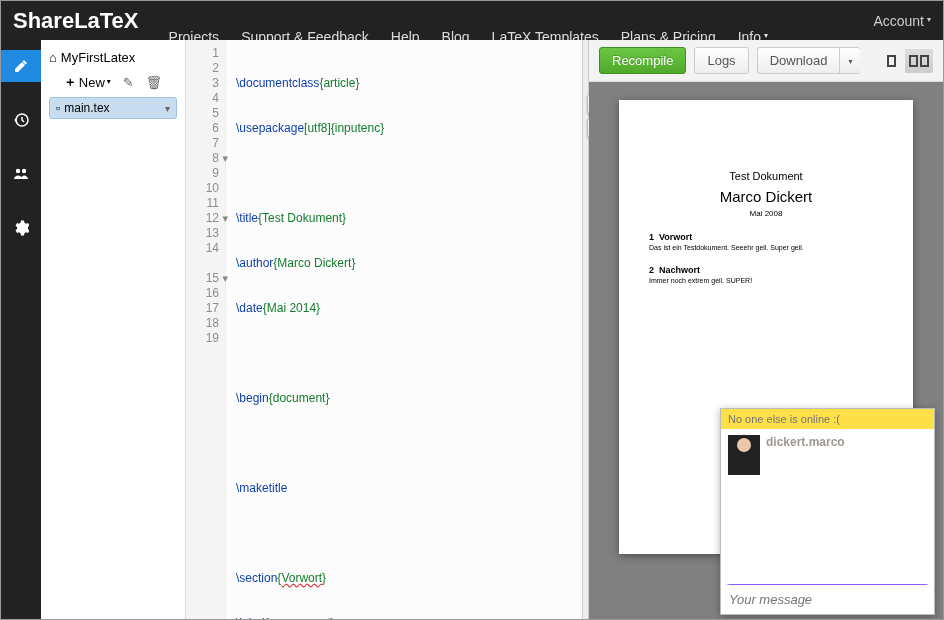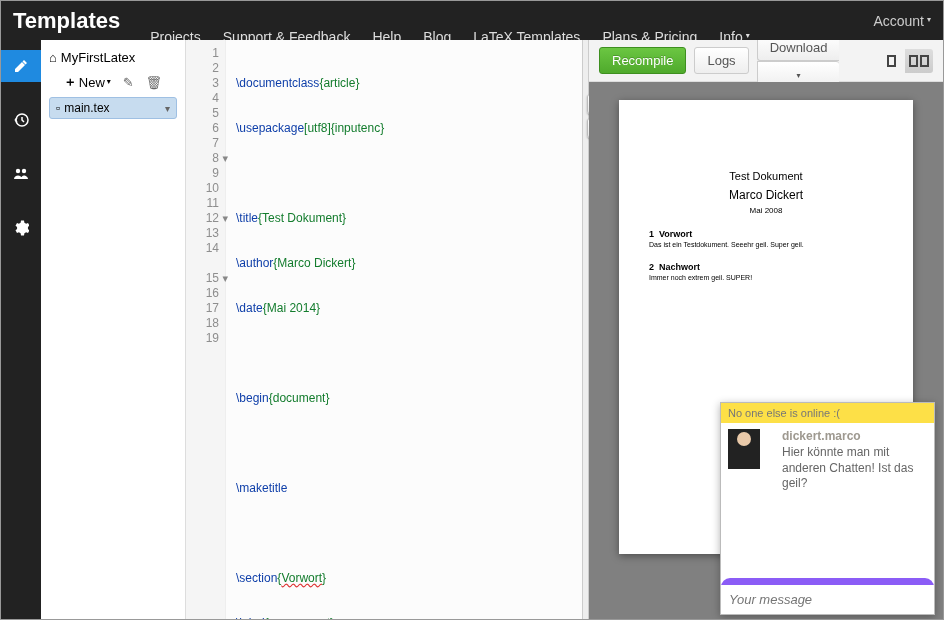--- a/index.html
+++ b/index.html
@@ -42,64 +42,64 @@
     .opt { color: #137c2d; }    
     .squig { text-decoration-line: underline; text-decoration-style: wavy; text-decoration-color: #d33; }
 
     .split-v { width: 7px; background: #eee; border-left: 1px solid #ccc; border-right: 1px solid #ccc; cursor: col-resize; }
 
     
     .preview-col { width: 354px; background: #f3f3f3; display: flex; flex-direction: column; position: relative; }
     .preview-toolbar { height: 42px; display: flex; align-items: center; gap: 8px; padding: 0 10px; border-bottom: 1px solid #ddd; }
     .btn, .btn-group .seg { font-size: 13px; border: 1px solid #ccc; background: linear-gradient(#fff,#eee); padding: 5px 12px; border-radius: 3px; cursor: pointer; color: #555; }
     .btn.green { background: linear-gradient(#6bc642,#4faa2c); border-color: #3e8f20; color: #fff; font-weight: 500; text-shadow: 0 -1px 0 rgba(0,0,0,.2); }
-    .btn-dropdown { display: flex; flex-direction: column; }
+    .btn-dropdown { display: flex; }
     .btn-dropdown .btn { border-radius: 3px 0 0 3px; border-right: none; }
     .btn-dropdown .caret-seg { border-radius: 0 3px 3px 0; padding: 5px 8px; }
     .view-toggle { margin-left: auto; display: flex; }
     .view-toggle .seg { width: 28px; height: 24px; padding: 0; display: flex; align-items: center; justify-content: center; }
     .view-toggle .seg:first-child { border-radius: 3px 0 0 3px; border-right: none; }
     .view-toggle .seg:last-child { border-radius: 0 3px 3px 0; background: linear-gradient(#ddd,#ccc); }
     .layout-icon { display: flex; gap: 2px; }
     .layout-icon span { display: block; width: 9px; height: 12px; border: 2px solid #444; }
     .layout-icon.single span:nth-child(2){ display:none; }
 
     .pdf-area { flex: 1; background: #808080; overflow: auto; position: relative; padding: 18px 14px; }
     .page { width: 294px; min-height: 454px; background: #fff; margin: 0 auto; box-shadow: 0 2px 8px rgba(0,0,0,.4); padding: 70px 30px 30px; font-family: "Times New Roman", serif; position: relative; }
     .page .title { text-align: center; font-size: 11px; }
-    .page .author { text-align: center; font-size: 12px; margin-top: 6px; }
+    .page .author { text-align: center; font-size: 15px; margin-top: 6px; }
     .page .date { text-align: center; font-size: 8px; margin-top: 4px; }
     .page .sec { font-weight: bold; font-size: 9px; margin-top: 14px; }
     .page .body { font-size: 7px; margin-top: 2px; }
 
     .arrow-stack { position: absolute; left: -2px; top: 54px; display: flex; flex-direction: column; gap: 4px; }
     .arrow-btn { width: 20px; height: 20px; border: 1px solid #bbb; background: linear-gradient(#fff,#e5e5e5); border-radius: 3px; display: flex; align-items: center; justify-content: center; cursor: pointer; font-size: 12px; box-shadow: 0 1px 2px rgba(0,0,0,.3); }
 
     
     .chat { position: absolute; right: 8px; bottom: 4px; width: 215px; border: 1px solid #bbb; background: #fff; box-shadow: 0 2px 8px rgba(0,0,0,.3); display: flex; flex-direction: column; font-size: 12px; }
     .chat-head { background: #3a3a3a; color: #fff; padding: 5px 7px; display: flex; align-items: center; font-weight: bold; }
     .chat-head .min { margin-left: auto; cursor: pointer; }
     .chat-status { background: #fde047; color: #777; padding: 4px 7px; font-size: 11px; }
     .chat-body { flex: 1; padding: 6px 7px 10px; min-height: 155px; overflow-y: auto; }
     .chat-time { color: #aaa; font-size: 11px; text-align: center; margin-bottom: 4px; }
-    .chat-msg { display: flex; gap: 22px; }
+    .chat-msg { display: flex; gap: 6px; }
     .avatar { width: 32px; height: 40px; background: #222; display: flex; align-items: flex-start; justify-content: center; overflow: hidden; }
     .avatar .head-shape { width: 14px; height: 14px; background: #e9c9a9; border-radius: 50%; margin-top: 3px; }
     .chat-msg .who { color: #9e9990; font-weight: bold; font-size: 12px; margin-bottom: 2px; }
     .chat-msg .txt { color: #666; font-size: 12px; line-height: 1.3; }
-    .chat-input { border-top: 7px solid #8b5cf6; border-radius: 9px; }
+    .chat-input { border-top: 1px solid #8b5cf6; border-radius: 9px; }
     .chat-input input { width: 100%; border: none; outline: none; padding: 7px 8px; font-size: 13px; font-style: italic; color: #999; }
 
     .caret-down { font-size: 8px; display:inline-block; transform: translateY(-1px);}
   </style>
 </head>
 <body>
 
 <div class="top-nav">
-  <div class="brand">Templates</div>
+  <div class="brand">ShareLaTeX</div>
   <div class="nav-items">
     <a>Projects</a>
     <a>Support &amp; Feedback</a>
     <a>Help</a>
     <a>Blog</a>
     <a>LaTeX Templates</a>
     <a>Plans &amp; Pricing</a>
     <a>
         <span>Info</span>
         <span class="caret-down">▾</span>
@@ -253,21 +253,20 @@
 
     <div class="chat">
       <div class="chat-status">No one else is online :(</div>
       <div class="chat-body">
         <div class="chat-msg">
           <div class="avatar">
               <div class="head-shape"></div>
             </div>
           <div style="flex:1">
             <div class="who">dickert.marco</div>
-            <div class="txt">Hier könnte man mit anderen Chatten! Ist das geil?</div>
           </div>
         </div>
       </div>
       <div class="chat-input">
         <input type="text" placeholder="Your message" style="">
       </div>
     </div>
 
   </div>
 

